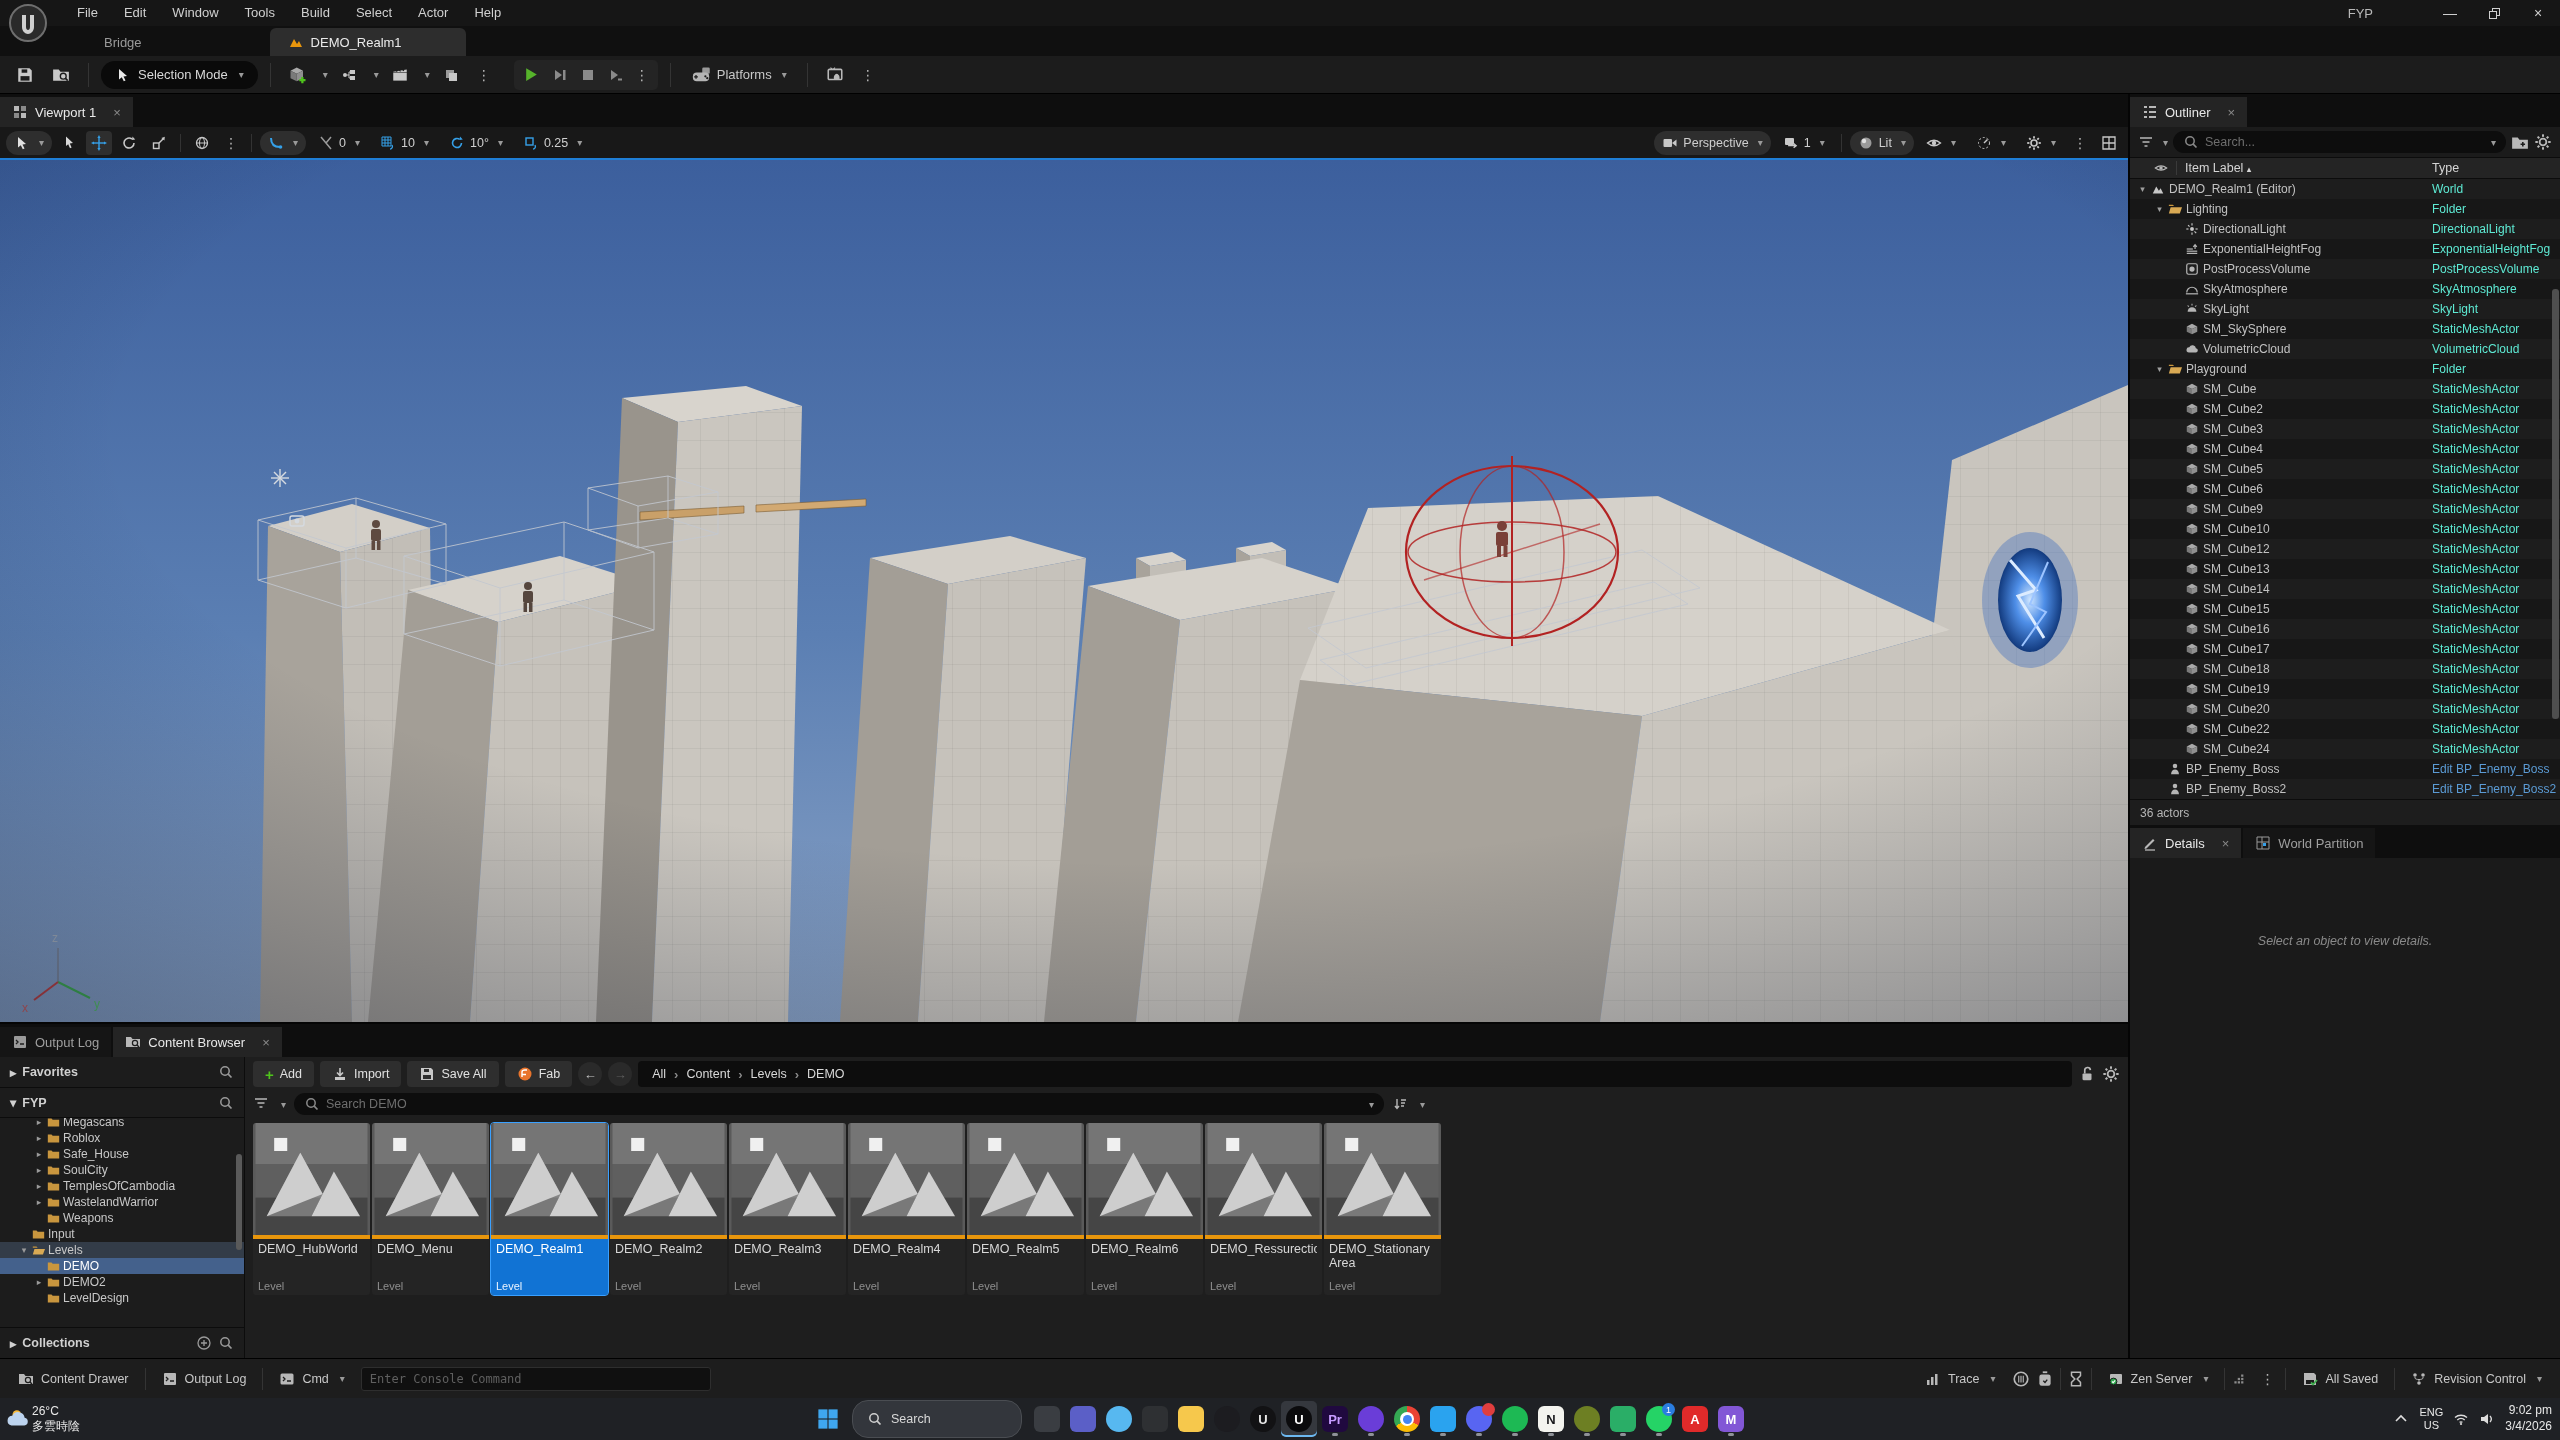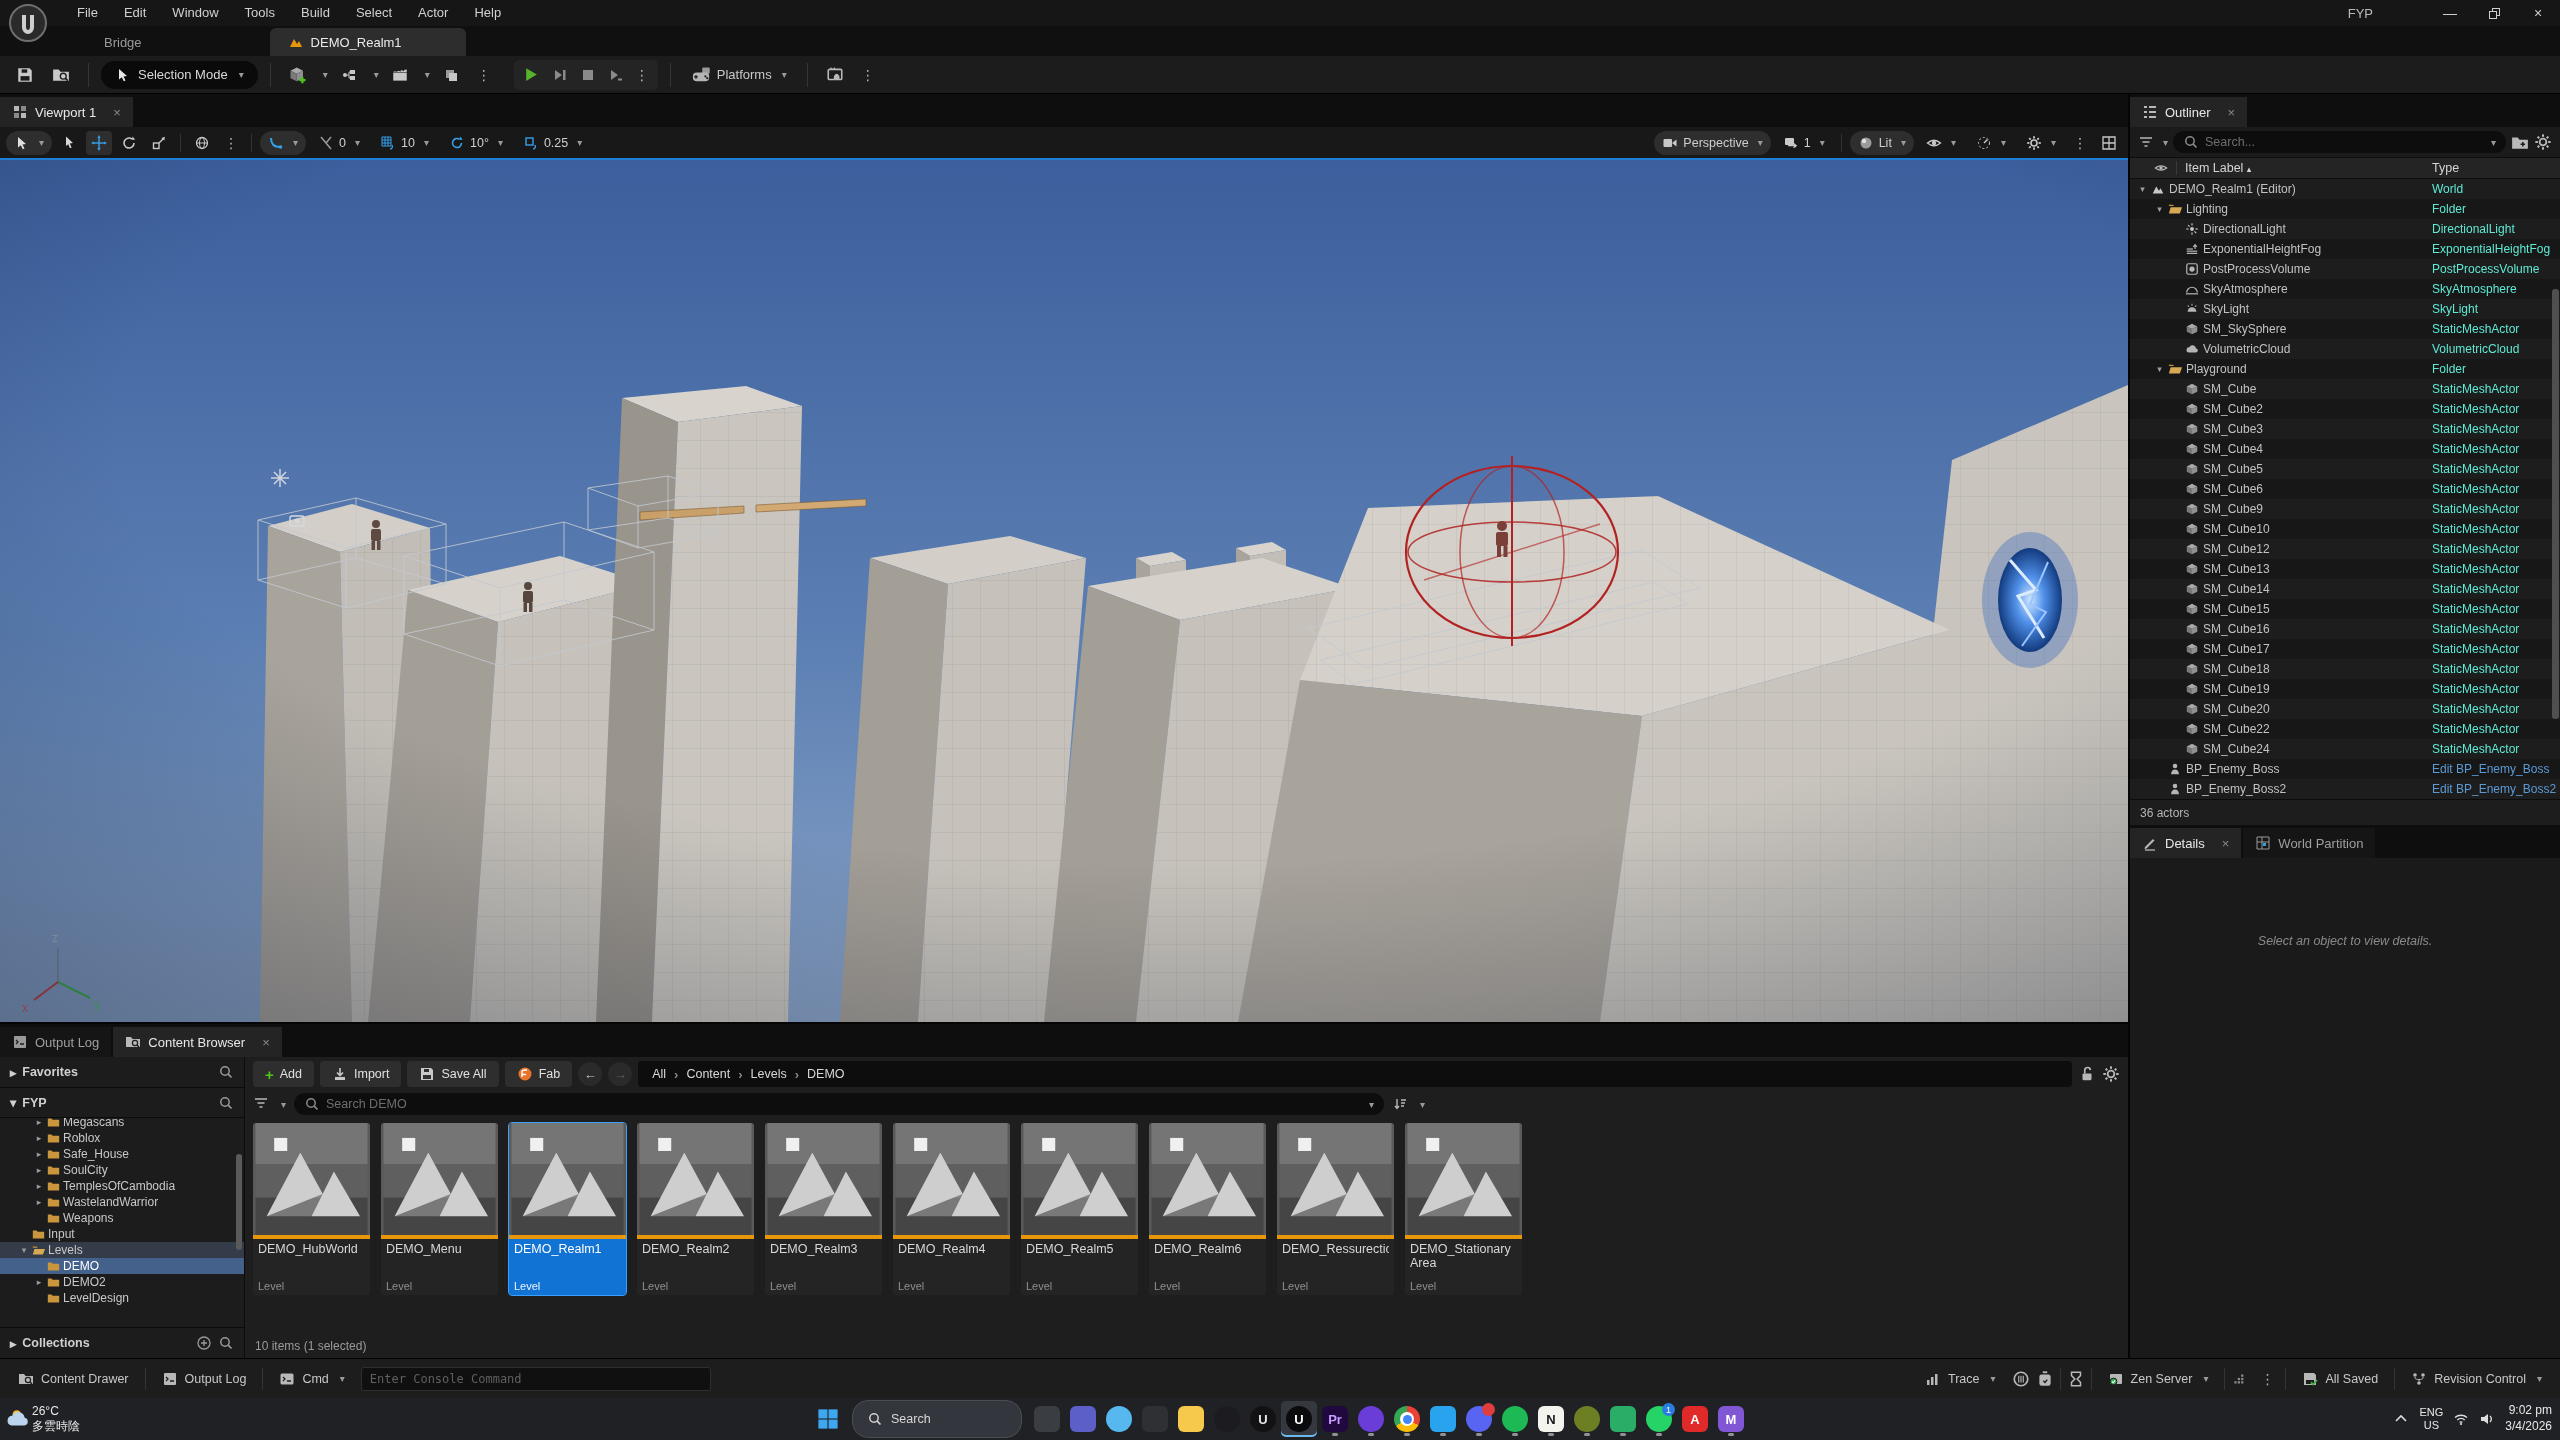--- a/index.html
+++ b/index.html
@@ -69,21 +69,21 @@
 #cb-toolbar{height:34px;display:flex;align-items:center;gap:6px;padding:0 8px;background:#1e1e1e}
 .cbbtn{display:flex;align-items:center;gap:6px;height:26px;padding:0 12px;background:#2e2e2e;border-radius:4px;color:#e0e0e0;font-size:12.5px}
 .navcirc{width:24px;height:24px;border-radius:50%;background:#2a2a2a;display:flex;align-items:center;justify-content:center;color:#c8c8c8;font-size:13px}
 .navcirc.dim{color:#5f5f5f}
 #breadcrumb{flex:1;display:flex;align-items:center;gap:8px;background:#0d0d0d;border-radius:4px;height:26px;padding:0 14px;font-size:12.5px;color:#d8d8d8}
 .bc-sep{color:#8a8a8a;font-size:13px;font-weight:bold}
 #cb-search-row{height:26px;display:flex;align-items:center;gap:8px;padding:0 8px}
 #cb-search{flex:0 0 1090px;display:flex;align-items:center;gap:6px;background:#0d0d0d;border-radius:13px;height:22px;padding:0 10px}
 #cb-search input{flex:1;background:transparent;border:none;outline:none;color:#d8d8d8;font-family:"Liberation Sans",sans-serif;font-size:12.5px}
 #cb-search input::placeholder{color:#6e6e6e}
-#cb-grid{flex:1;display:flex;align-items:flex-start;gap:11px;padding:6px 0 0 8px;overflow:hidden}
+#cb-grid{flex:1;display:flex;align-items:flex-start;gap:2px;padding:6px 0 0 8px;overflow:hidden}
 .tile{width:117px;background:#242424;border-radius:3px;overflow:hidden}
 .tile .thumb{height:112px;position:relative;background:#5a5a5a}
 .tile .thumb svg{display:block;width:100%;height:100%}
 .tile .strip{height:4px;background:#e8960c}
 .tile .tinfo{height:56px;padding:3px 5px;font-size:12.5px;color:#d8d8d8;display:flex;flex-direction:column}
 .tile .tname{line-height:1.15;height:32px;overflow:hidden}
 .tile .ttype{margin-top:auto;font-size:11px;color:#8f8f8f}
 .tile.sel{outline:1px solid #3aa0ff}
 .tile.sel .tinfo{background:#1173d4;color:#fff}
 .tile.sel .ttype{color:#eaf4ff}
@@ -1103,21 +1103,20 @@
                       <path d="M30 50 42 26l14 24Z" fill="#cfcfcf"></path>
                     </svg>
                   </div>
                   <div class="strip"></div>
                   <div class="tinfo">
                     <div class="tname">DEMO_Stationary Area</div>
                     <div class="ttype">Level</div>
                   </div>
                 </div>
               </div>
-            <div id="cb-footer">10 items (1 selected)</div>
           </div>
         </div>
       </div>
     </div>
 
     <div id="right-col">
       <div id="outliner">
         <div class="paneltabs">
           <div class="ptab active">
             <span class="ic">

